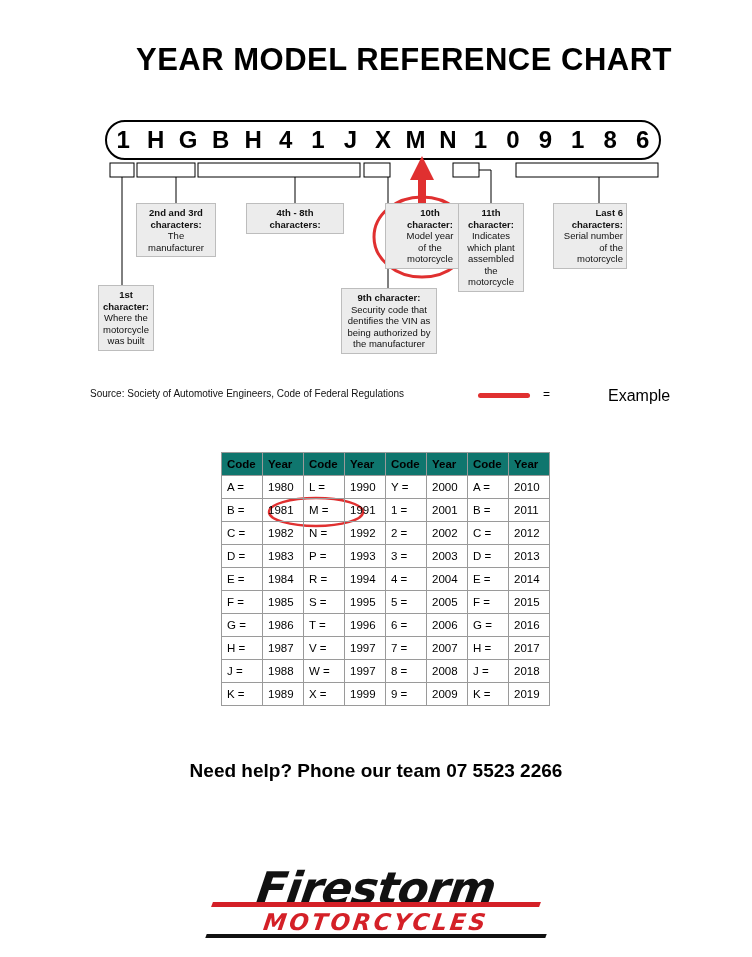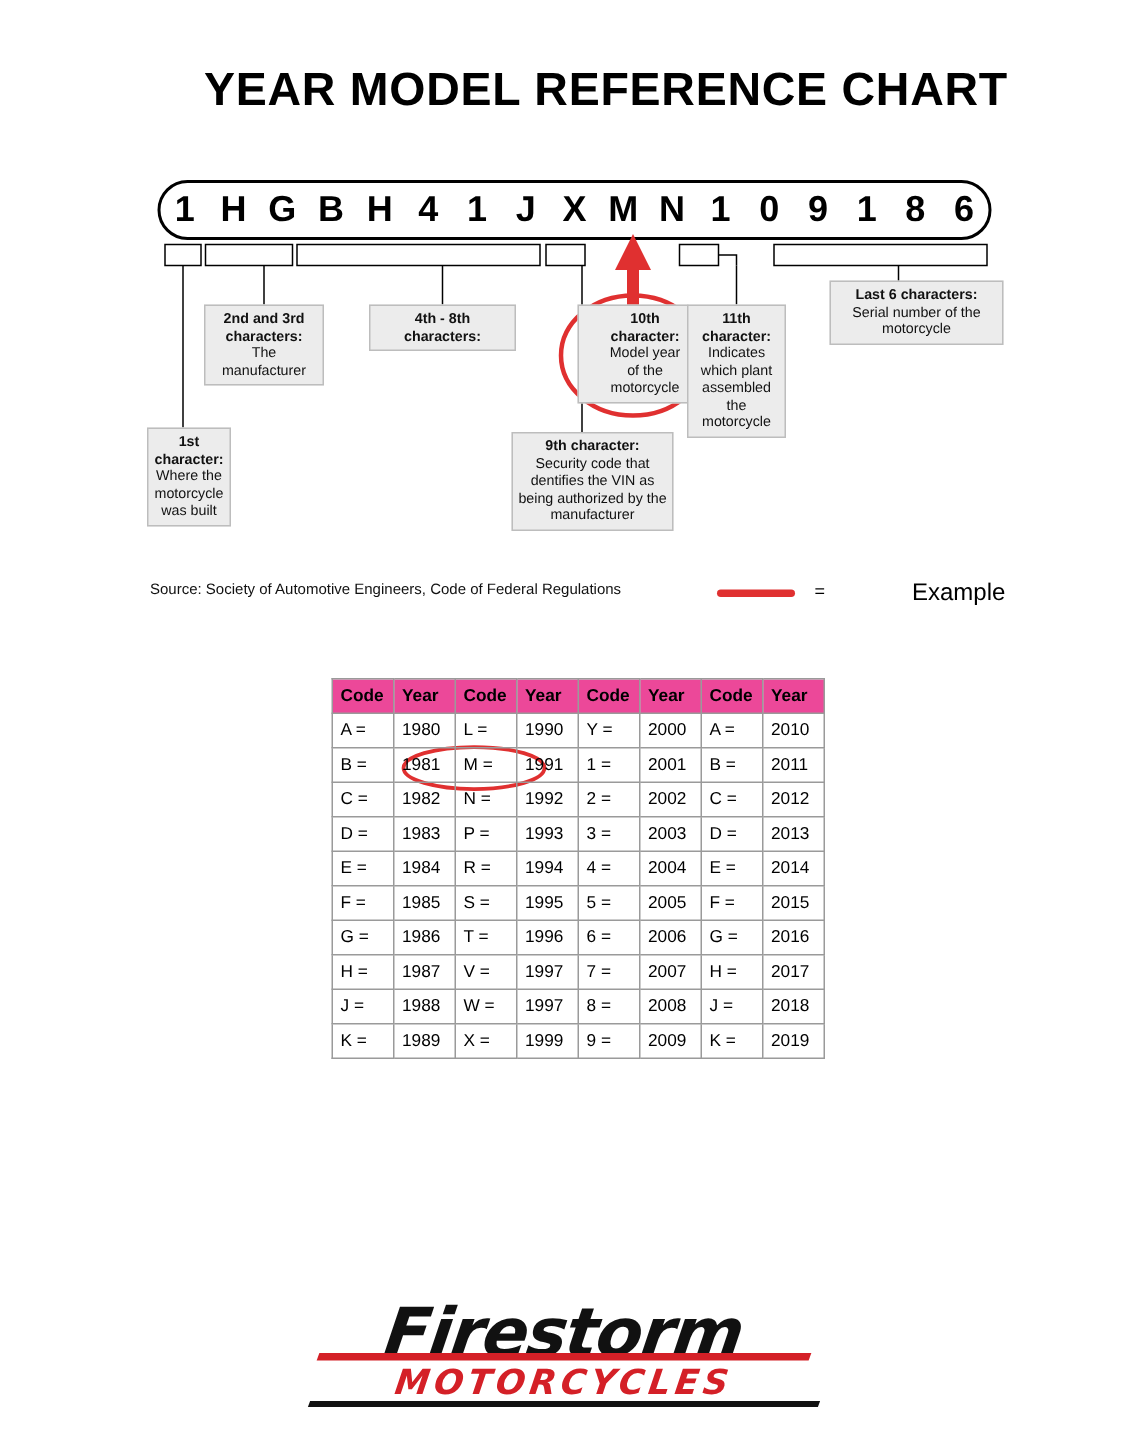--- a/index.html
+++ b/index.html
@@ -68,29 +68,29 @@
     line-height: 11.5px;
     text-align: center;
     padding: 3px 3px;
     color: #111;
   }
   .callout b { font-weight: bold; }
 
   #c1 { left: 98px;  top: 285px; width: 56px;  }
   #c2 { left: 136px; top: 203px; width: 80px;  }
   #c3 { left: 246px; top: 203px; width: 98px;  }
-  #c4 { left: 341px; top: 288px; width: 108px;  }
+  #c4 { left: 341px; top: 288px; width: 96px;  }
   #c5 { left: 385px; top: 203px; width: 74px; padding-left: 19px;  }
   #c6 { left: 458px; top: 203px; width: 66px;  }
-  #c7 { left: 553px; top: 187px; width: 116px;  }
+  #c7 { left: 553px; top: 203px; width: 74px; text-align: right;  }
 
   
   #source {
     position: absolute;
-    left: 100px;
+    left: 90px;
     top: 388px;
     font-size: 10px;
     color: #111;
     text-align: center;
   }
   #example-equals {
     position: absolute;
     left: 543px;
     top: 387px;
     font-size: 12px;
@@ -113,21 +113,21 @@
   }
   #year-table th, #year-table td {
     border: 1px solid #9a9a9a;
     padding: 3px 5px;
     text-align: left;
     white-space: nowrap;
     height: 16px;
   }
   #year-table th {
     font-weight: bold;
-    background: #ec4899;
+    background: #0f766e;
   }
   #year-table td.code { width: 30px; }
   #year-table td.year { width: 30px; }
 
   
   #footer-text {
     position: absolute;
     top: 757px;
     left: 0;
     width: 752px;
@@ -397,20 +397,21 @@
       <td class="year">1999</td>
       <td class="code">9 =</td>
       <td class="year">2009</td>
       <td class="code">K =</td>
       <td class="year">2019</td>
     </tr>
   </tbody>
 </table>
 
 <div id="footer-text">
+  <div>Need help?  Phone our team 07 5523 2266</div>
 </div>
 
 <div id="logo">
   <div id="logo-word1">Firestorm</div>
   <div id="logo-bar-top"></div>
   <div id="logo-word2">MOTORCYCLES</div>
   <div id="logo-bar-bottom"></div>
 </div>
 
 </body></html>

